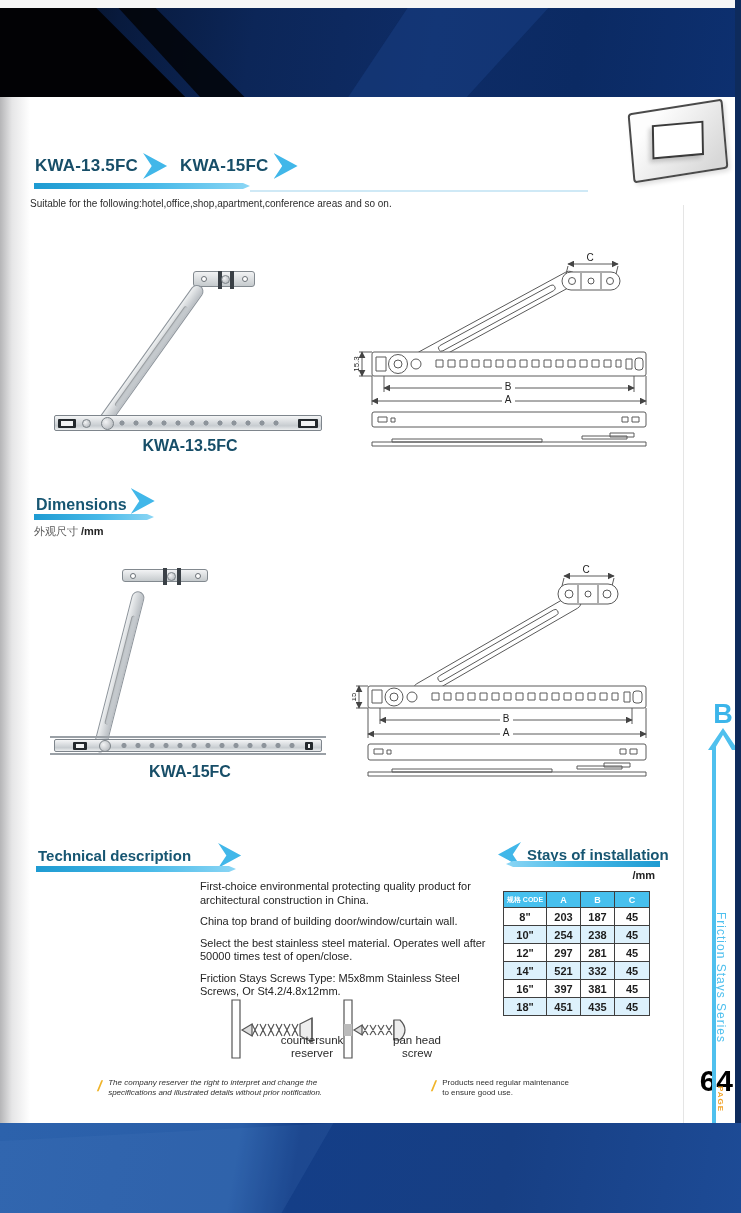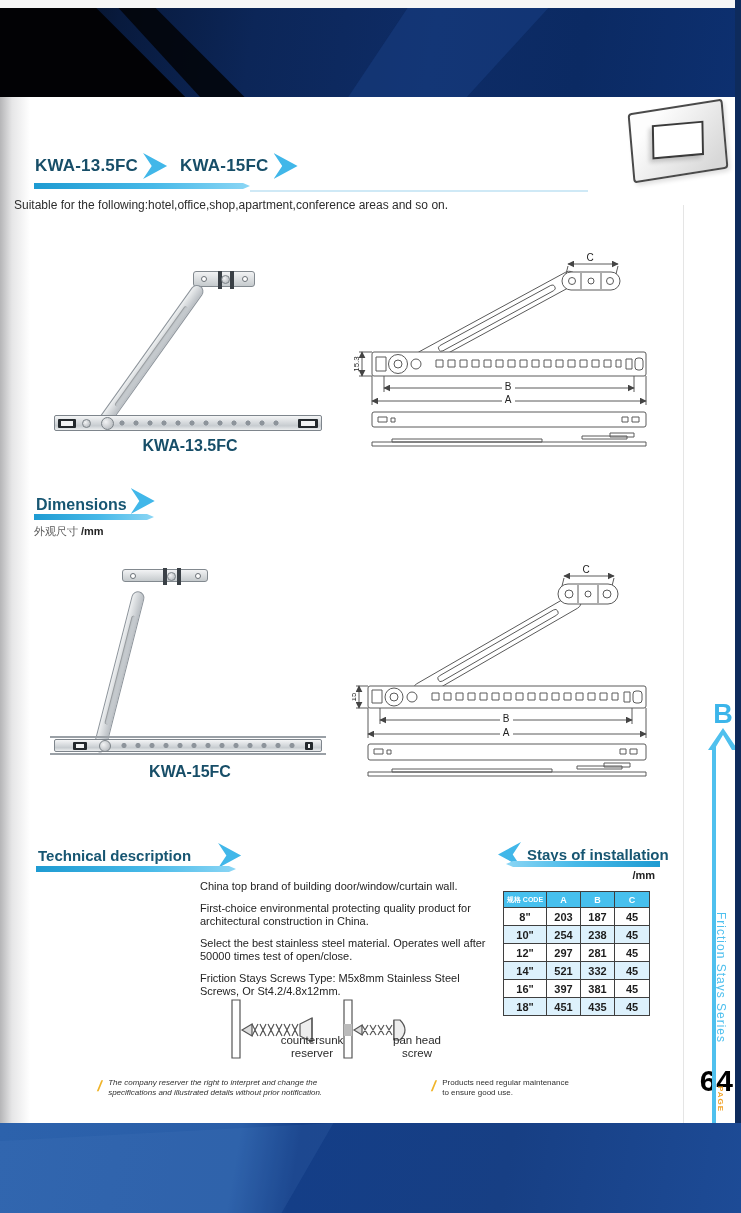--- a/index.html
+++ b/index.html
@@ -39,21 +39,21 @@
     background:linear-gradient(90deg,#8bd6f5 0%,#47b9e8 45%,#1e9bd2 100%);
     clip-path:polygon(7px 0, 100% 0, 100% 100%, 7px 100%, 0 50%); }
 
   .code-row { position:absolute; left:35px; top:153px; display:flex; align-items:center; }
   .code-txt { font-size:17px; font-weight:bold; color:#174e68; letter-spacing:.2px; }
   .code-row .chev-r { width:24px; height:26px; margin-left:5px; }
   .code-row .gap { width:13px; }
   .tabs-bar { left:34px; top:183px; width:216px; }
   .sub-line { position:absolute; left:250px; top:190px; width:338px; height:2px; background:#cfe9f6; }
   .subtitle { position:absolute; left:253px; top:167px; width:478px; font-size:12px; font-weight:bold; color:#1d1d1d; }
-  .suitable { position:absolute; left:14px; top:198px; font-size:12px; color:#2c2c2c; }
+  .suitable { position:absolute; left:30px; top:198px; font-size:10px; color:#2c2c2c; }
 
   
   .win-icon { position:absolute; left:630px; top:106px; width:96px; height:70px;
     background:linear-gradient(135deg,#fdfdfd 20%,#d8d8d8 90%); border:2px solid #4a4a4a; border-radius:4px;
     transform:rotate(-9deg) skewX(-4deg); box-shadow:2px 3px 4px rgba(0,0,0,.12); }
   .win-icon-inner { position:absolute; left:22%; top:22%; width:56%; height:52%;
     background:#ffffff; border:2px solid #3a3a3a; transform:rotate(4deg);
     box-shadow:-3px 3px 4px rgba(0,0,0,.18); }
 
   
@@ -368,22 +368,22 @@
     <rect x="225" y="206" width="45" height="3"></rect>
     <rect x="252" y="203" width="26" height="4"></rect>
   </svg>
 
   <div class="tech-head">
     <span class="t teal">Technical description</span>
     <span class="chev-r"></span>
   </div>
   <div class="underbar-r tech-bar"></div>
   <div class="tech-paras">
+    <p>First-choice environmental protecting quality product for architectural construction in China.</p>
     <p>China top brand of building door/window/curtain wall.</p>
-    <p>First-choice environmental protecting quality product for architectural construction in China.</p>
     <p>Select the best stainless steel material. Operates well after 50000 times test of open/close.</p>
     <p>Friction Stays Screws Type: M5x8mm Stainless Steel Screws, Or St4.2/4.8x12mm.</p>
   </div>
 
   <svg class="drw" style="left:212px; top:998px;" width="250" height="64" viewBox="0 0 250 64" fill="none" stroke="#555" stroke-width="1.2">
 
     <rect x="20" y="2" width="8" height="58"></rect>
     <polygon points="30,32 40,26 40,38" fill="#ddd"></polygon>
     <path d="M40,26 L46,38 M46,26 L40,38 M48,26 L54,38 M54,26 L48,38 M56,26 L62,38 M62,26 L56,38 M64,26 L70,38 M70,26 L64,38 M72,26 L78,38 M78,26 L72,38 M80,26 L86,38 M86,26 L80,38"></path>
     <polygon points="88,26 100,20 100,44 88,38" fill="#eee"></polygon>

